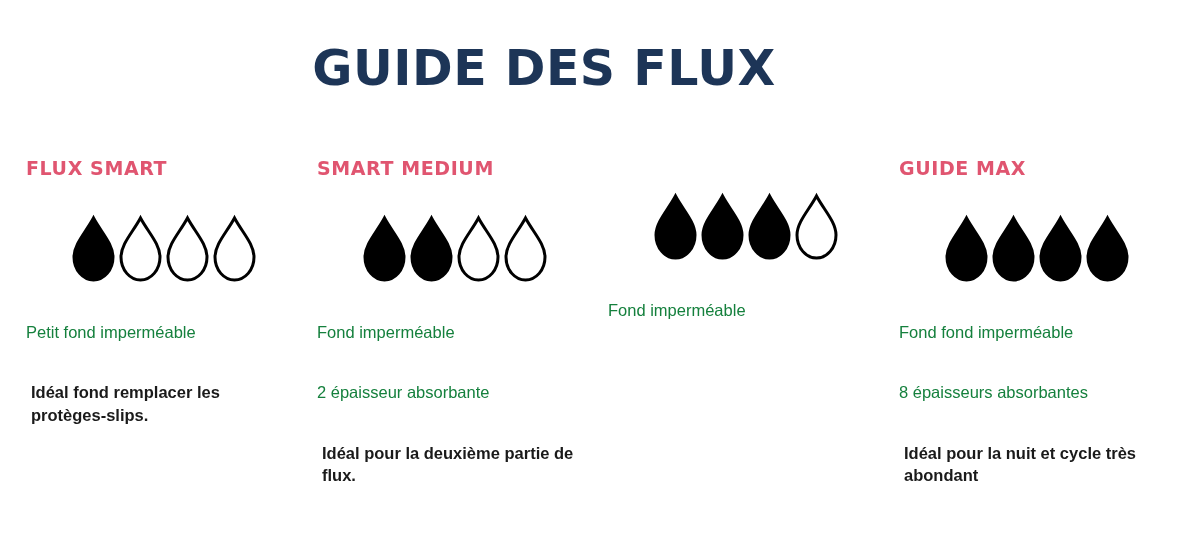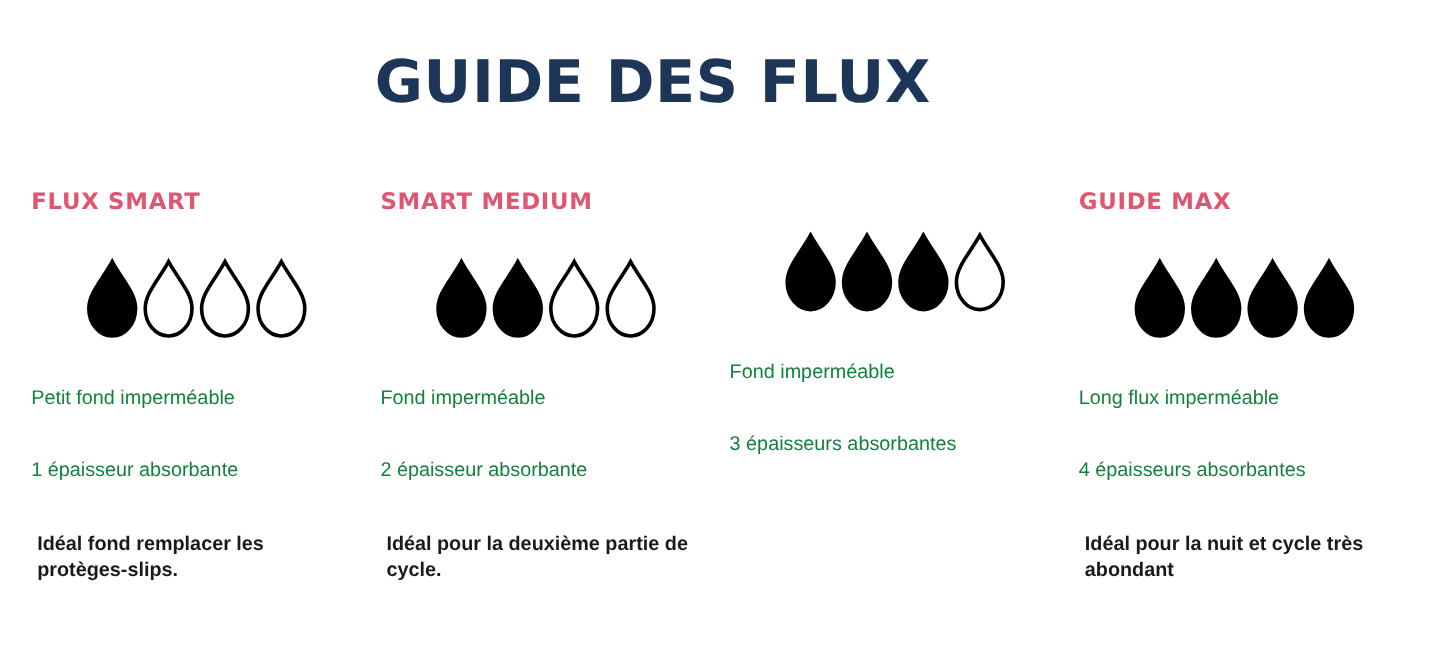--- a/index.html
+++ b/index.html
@@ -105,21 +105,20 @@
           <path d="M23.5 4 C31 18, 43 30, 43 43 C43 56, 34 66, 23.5 66 C13 66, 4 56, 4 43 C4 30, 16 18, 23.5 4 Z" fill="#ffffff" stroke="#000000" stroke-width="3"></path>
         </svg>
         <svg class="drop" width="47" height="70" viewBox="0 0 47 70">
           <path d="M23.5 4 C31 18, 43 30, 43 43 C43 56, 34 66, 23.5 66 C13 66, 4 56, 4 43 C4 30, 16 18, 23.5 4 Z" fill="#ffffff" stroke="#000000" stroke-width="3"></path>
         </svg>
         <svg class="drop" width="47" height="70" viewBox="0 0 47 70">
           <path d="M23.5 4 C31 18, 43 30, 43 43 C43 56, 34 66, 23.5 66 C13 66, 4 56, 4 43 C4 30, 16 18, 23.5 4 Z" fill="#ffffff" stroke="#000000" stroke-width="3"></path>
         </svg>
       </div>
       <div class="line line-1">Petit fond imperméable</div>
-      <div class="line line-2">1 épaisseur absorbante</div>
       <div class="line line-3">Idéal fond remplacer les protèges-slips.</div>
     </div>
 
     <div class="col">
       <div class="col-title">SMART MEDIUM</div>
       <div class="drops">
         <svg class="drop" width="47" height="70" viewBox="0 0 47 70">
           <path d="M23.5 4 C31 18, 43 30, 43 43 C43 56, 34 66, 23.5 66 C13 66, 4 56, 4 43 C4 30, 16 18, 23.5 4 Z" fill="#000000" stroke="#000000" stroke-width="3"></path>
         </svg>
         <svg class="drop" width="47" height="70" viewBox="0 0 47 70">
@@ -127,57 +126,56 @@
         </svg>
         <svg class="drop" width="47" height="70" viewBox="0 0 47 70">
           <path d="M23.5 4 C31 18, 43 30, 43 43 C43 56, 34 66, 23.5 66 C13 66, 4 56, 4 43 C4 30, 16 18, 23.5 4 Z" fill="#ffffff" stroke="#000000" stroke-width="3"></path>
         </svg>
         <svg class="drop" width="47" height="70" viewBox="0 0 47 70">
           <path d="M23.5 4 C31 18, 43 30, 43 43 C43 56, 34 66, 23.5 66 C13 66, 4 56, 4 43 C4 30, 16 18, 23.5 4 Z" fill="#ffffff" stroke="#000000" stroke-width="3"></path>
         </svg>
       </div>
       <div class="line line-1">Fond imperméable</div>
       <div class="line line-2">2 épaisseur absorbante</div>
-      <div class="line line-3">Idéal pour la deuxième partie de cycle.</div>
+      <div class="line line-3">Idéal pour la deuxième partie de flux.</div>
     </div>
 
     <div class="col">
       <div class="drops">
         <svg class="drop" width="47" height="70" viewBox="0 0 47 70">
           <path d="M23.5 4 C31 18, 43 30, 43 43 C43 56, 34 66, 23.5 66 C13 66, 4 56, 4 43 C4 30, 16 18, 23.5 4 Z" fill="#000000" stroke="#000000" stroke-width="3"></path>
         </svg>
         <svg class="drop" width="47" height="70" viewBox="0 0 47 70">
           <path d="M23.5 4 C31 18, 43 30, 43 43 C43 56, 34 66, 23.5 66 C13 66, 4 56, 4 43 C4 30, 16 18, 23.5 4 Z" fill="#000000" stroke="#000000" stroke-width="3"></path>
         </svg>
         <svg class="drop" width="47" height="70" viewBox="0 0 47 70">
           <path d="M23.5 4 C31 18, 43 30, 43 43 C43 56, 34 66, 23.5 66 C13 66, 4 56, 4 43 C4 30, 16 18, 23.5 4 Z" fill="#000000" stroke="#000000" stroke-width="3"></path>
         </svg>
         <svg class="drop" width="47" height="70" viewBox="0 0 47 70">
           <path d="M23.5 4 C31 18, 43 30, 43 43 C43 56, 34 66, 23.5 66 C13 66, 4 56, 4 43 C4 30, 16 18, 23.5 4 Z" fill="#ffffff" stroke="#000000" stroke-width="3"></path>
         </svg>
       </div>
       <div class="line line-1">Fond imperméable</div>
-      <div class="line line-2">3 épaisseurs absorbantes</div>
     </div>
 
     <div class="col">
       <div class="col-title">GUIDE MAX</div>
       <div class="drops">
         <svg class="drop" width="47" height="70" viewBox="0 0 47 70">
           <path d="M23.5 4 C31 18, 43 30, 43 43 C43 56, 34 66, 23.5 66 C13 66, 4 56, 4 43 C4 30, 16 18, 23.5 4 Z" fill="#000000" stroke="#000000" stroke-width="3"></path>
         </svg>
         <svg class="drop" width="47" height="70" viewBox="0 0 47 70">
           <path d="M23.5 4 C31 18, 43 30, 43 43 C43 56, 34 66, 23.5 66 C13 66, 4 56, 4 43 C4 30, 16 18, 23.5 4 Z" fill="#000000" stroke="#000000" stroke-width="3"></path>
         </svg>
         <svg class="drop" width="47" height="70" viewBox="0 0 47 70">
           <path d="M23.5 4 C31 18, 43 30, 43 43 C43 56, 34 66, 23.5 66 C13 66, 4 56, 4 43 C4 30, 16 18, 23.5 4 Z" fill="#000000" stroke="#000000" stroke-width="3"></path>
         </svg>
         <svg class="drop" width="47" height="70" viewBox="0 0 47 70">
           <path d="M23.5 4 C31 18, 43 30, 43 43 C43 56, 34 66, 23.5 66 C13 66, 4 56, 4 43 C4 30, 16 18, 23.5 4 Z" fill="#000000" stroke="#000000" stroke-width="3"></path>
         </svg>
       </div>
-      <div class="line line-1">Long flux imperméable</div>
-      <div class="line line-2">4 épaisseurs absorbantes</div>
+      <div class="line line-1">Fond fond imperméable</div>
+      <div class="line line-2">8 épaisseurs absorbantes</div>
       <div class="line line-3">Idéal pour la nuit et cycle très abondant</div>
     </div>
 
   </div>
 </div>
 
 </body></html>

